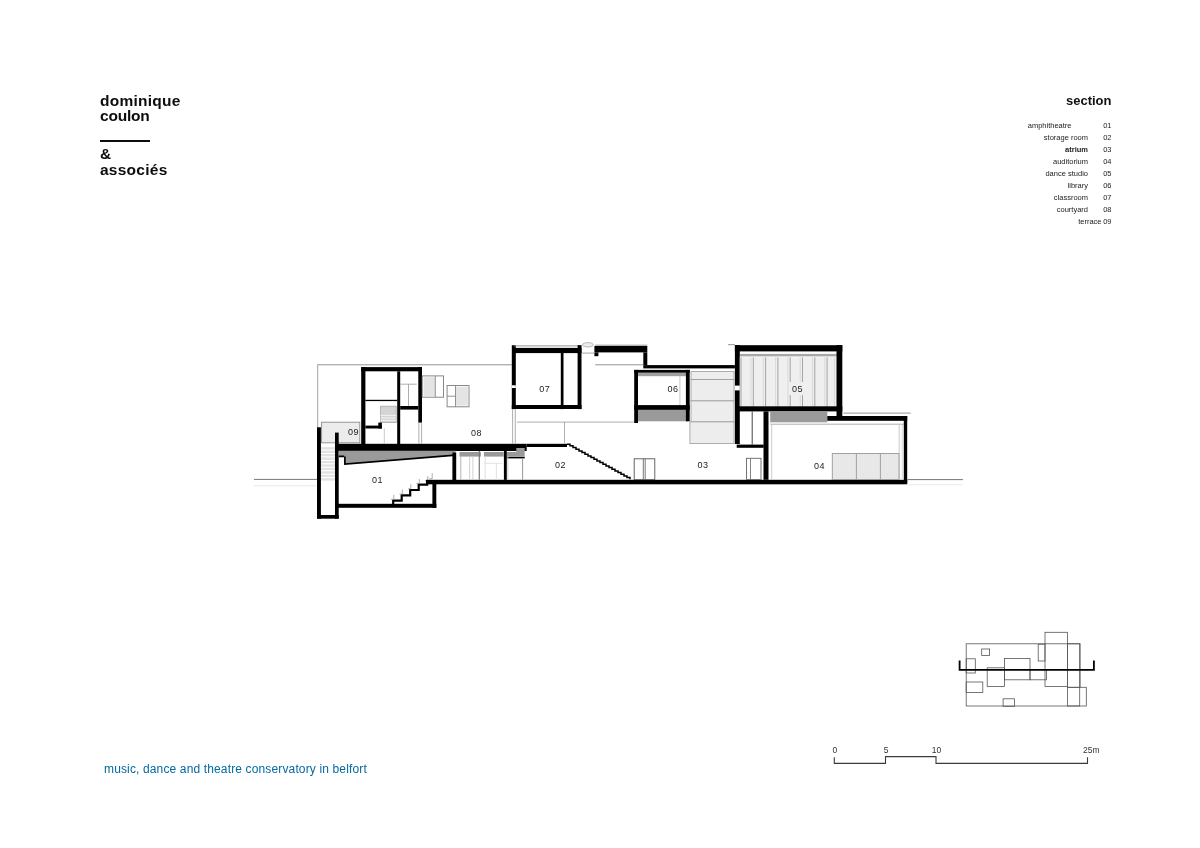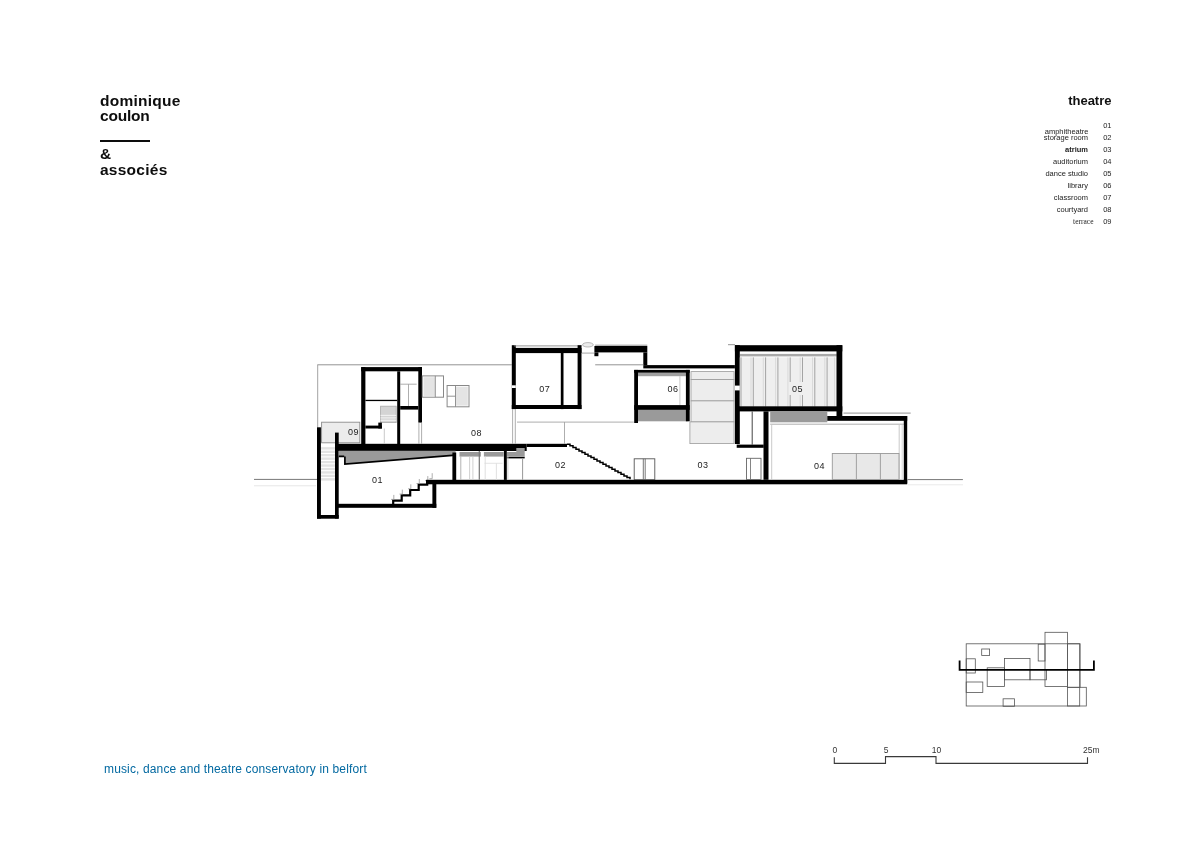--- a/index.html
+++ b/index.html
@@ -8,25 +8,25 @@
 </style></head>
 <body>
 
 <div class="abs" style="left:100px;top:92.5px;font-weight:bold;font-size:15.5px;line-height:15px;letter-spacing:0.25px;color:#0d0d0d;">
 <div>dominique</div>
 <div style="margin-top:0.5px;"><span style="display:inline-block;border-bottom:2.6px solid #0d0d0d;padding-bottom:17px;letter-spacing:-0.2px;">coulon</span></div>
 <div style="margin-top:3.5px;">&amp;</div>
 <div style="margin-top:1.5px;">associés</div>
 </div>
 
-<div class="abs" style="left:991px;top:93px;width:120.5px;text-align:right;font-weight:bold;font-size:13px;color:#111;">theatre</div>
+<div class="abs" style="left:991px;top:93px;width:120.5px;text-align:right;font-weight:bold;font-size:13px;color:#111;">section</div>
 
 <div class="abs" style="left:998.5px;top:0;width:113px;height:300px;font-size:7.5px;color:#222;">
 <div style="position:absolute;top:121.3px;right:0;width:113px;">
-      <span style="position:absolute;right:23px;margin-top:6px;">amphitheatre</span>
+      <span style="position:absolute;right:40px;">amphitheatre</span>
       <span style="position:absolute;right:0;">01</span>
     </div>
     <div style="position:absolute;top:133.2px;right:0;width:113px;">
       <span style="position:absolute;right:23.5px;">storage room</span>
       <span style="position:absolute;right:0;">02</span>
     </div>
     <div style="position:absolute;top:145.1px;right:0;width:113px;">
       <span style="position:absolute;right:23.5px;font-weight:bold;">atrium</span>
       <span style="position:absolute;right:0;">03</span>
     </div>
@@ -44,21 +44,21 @@
     </div>
     <div style="position:absolute;top:192.7px;right:0;width:113px;">
       <span style="position:absolute;right:23.5px;">classroom</span>
       <span style="position:absolute;right:0;">07</span>
     </div>
     <div style="position:absolute;top:204.6px;right:0;width:113px;">
       <span style="position:absolute;right:23.5px;text-align:right;">courtyard</span>
       <span style="position:absolute;right:0;">08</span>
     </div>
     <div style="position:absolute;top:216.5px;right:0;width:113px;">
-      <span style="position:absolute;right:18px;font-family:Liberation Serif, serif;">terrace</span>
+      <span style="position:absolute;right:10px;">terrace</span>
       <span style="position:absolute;right:0;">09</span>
     </div>
 </div>
 
 <div class="abs" style="left:104px;top:761.5px;font-size:12px;letter-spacing:0.14px;color:#0369a1;">music, dance and theatre conservatory in belfort</div>
 <svg class="abs" style="left:0;top:0;" width="1200" height="848" viewBox="0 0 1200 848">
 <g fill="none" stroke="none">
 
 <line x1="254" y1="479.4" x2="317.4" y2="479.4" stroke="#777" stroke-width="1"></line>
 <line x1="254" y1="485.8" x2="316" y2="485.8" stroke="#e3e3e3" stroke-width="0.9"></line>

